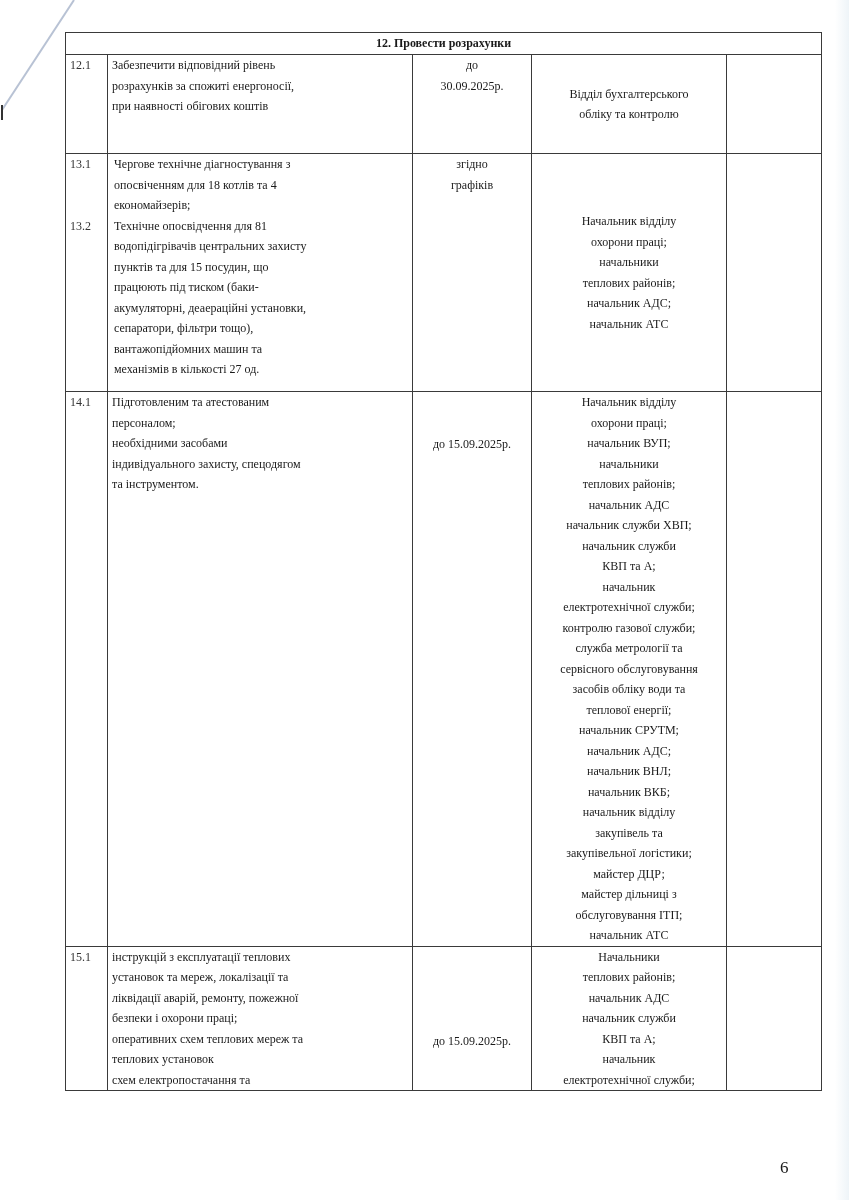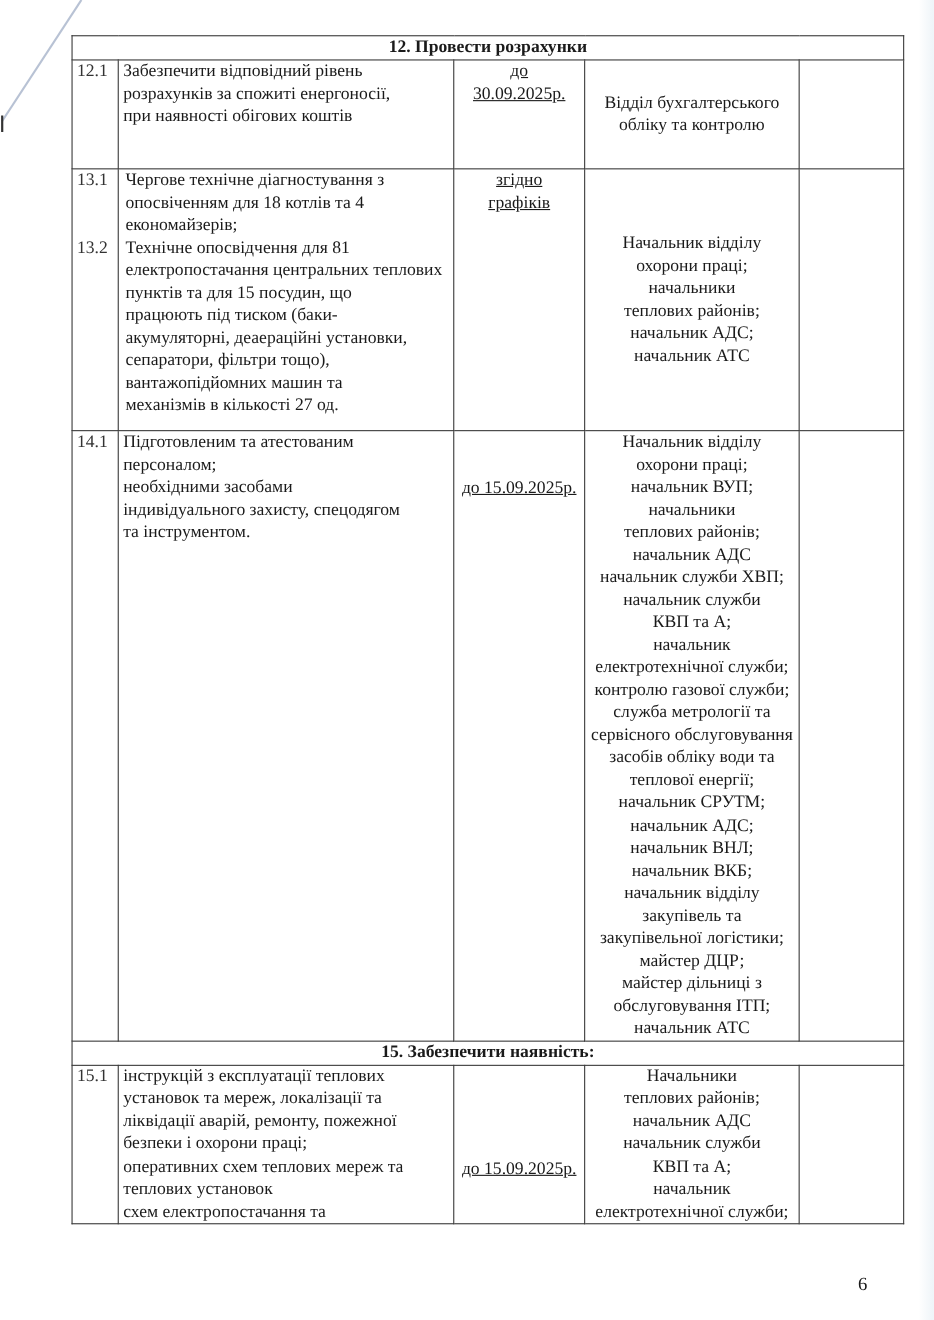--- a/index.html
+++ b/index.html
@@ -14,40 +14,40 @@
       background: linear-gradient(to right, #ffffff, #eef4f8);
     }
     .scan-diag {
       position: absolute; left: 0; top: 0; width: 80px; height: 120px;
     }
     table.plan {
       position: absolute; left: 65px; top: 32px;
       width: 756px;
       border-collapse: collapse;
       table-layout: fixed;
-      font-size: 16px;
+      font-size: 12px;
       line-height: 20.5px;
     }
     table.plan td {
       border: 1.2px solid #3a3a3a;
       vertical-align: top;
       padding: 0 4px;
     }
     col.c-num { width: 42px; }
     col.c-task { width: 305px; }
     col.c-term { width: 119px; }
     col.c-resp { width: 195px; }
     col.c-note { width: 95px; }
     td.section {
       text-align: center; font-weight: bold;
       height: 21px; vertical-align: bottom;
     }
     td.num { padding: 2px 2px 0 3px; }
     td.task { padding: 2px 4px 0 9px; margin-left: 38px; }
-    td.term { text-align: center; vertical-align: middle; padding: 0 2px; text-decoration: underline; }
+    td.term { text-align: center; vertical-align: middle; padding: 0 2px; }
     td.resp { text-align: center; padding: 0 1px; }
     td.resp.mid { vertical-align: middle; }
     .line { display: block; white-space: nowrap; }
     .num .line { color: #333; }
     .page-number {
       position: absolute; left: 780px; top: 1158px; font-size: 17px;
     }
   </style>
 </head>
 <body>
@@ -96,21 +96,21 @@
         <span class="line">13.1</span>
         <span class="line">&nbsp;</span>
         <span class="line">&nbsp;</span>
         <span class="line">13.2</span>
       </td>
       <td class="task" style="padding-left:6px">
         <span class="line">Чергове технічне діагностування з</span>
         <span class="line">опосвіченням для 18 котлів та 4</span>
         <span class="line">економайзерів;</span>
         <span class="line">Технічне опосвідчення для 81</span>
-        <span class="line">електропостачання центральних теплових</span>
+        <span class="line">водопідігрівачів центральних захисту</span>
         <span class="line">пунктів та для 15 посудин, що</span>
         <span class="line">працюють під тиском (баки-</span>
         <span class="line">акумуляторні, деаераційні установки,</span>
         <span class="line">сепаратори, фільтри тощо),</span>
         <span class="line">вантажопідйомних машин та</span>
         <span class="line">механізмів в кількості 27 од.</span>
       </td>
       <td class="term">
         <span class="line">згідно</span>
         <span class="line">графіків</span>
@@ -165,23 +165,20 @@
         <span class="line">закупівель та</span>
         <span class="line">закупівельної логістики;</span>
         <span class="line">майстер ДЦР;</span>
         <span class="line">майстер дільниці з</span>
         <span class="line">обслуговування ІТП;</span>
         <span class="line">начальник АТС</span>
       </td>
       <td></td>
     </tr>
 
-    <tr>
-      <td colspan="5" class="section">15. Забезпечити наявність:</td>
-    </tr>
     <tr style="height:140px">
       <td class="num">
           <span class="line">15.1</span>
         </td>
       <td class="task">
         <span class="line">інструкцій з експлуатації теплових</span>
         <span class="line">установок та мереж, локалізації та</span>
         <span class="line">ліквідації аварій, ремонту, пожежної</span>
         <span class="line">безпеки і охорони праці;</span>
         <span class="line">оперативних схем теплових мереж та</span>

